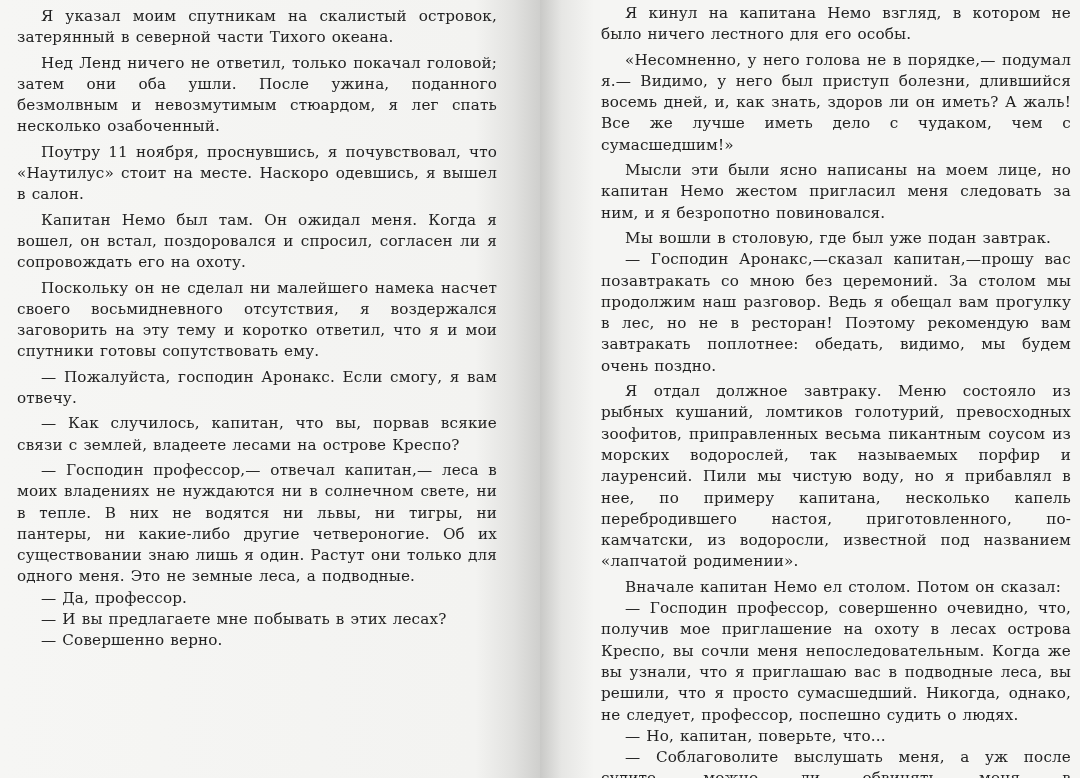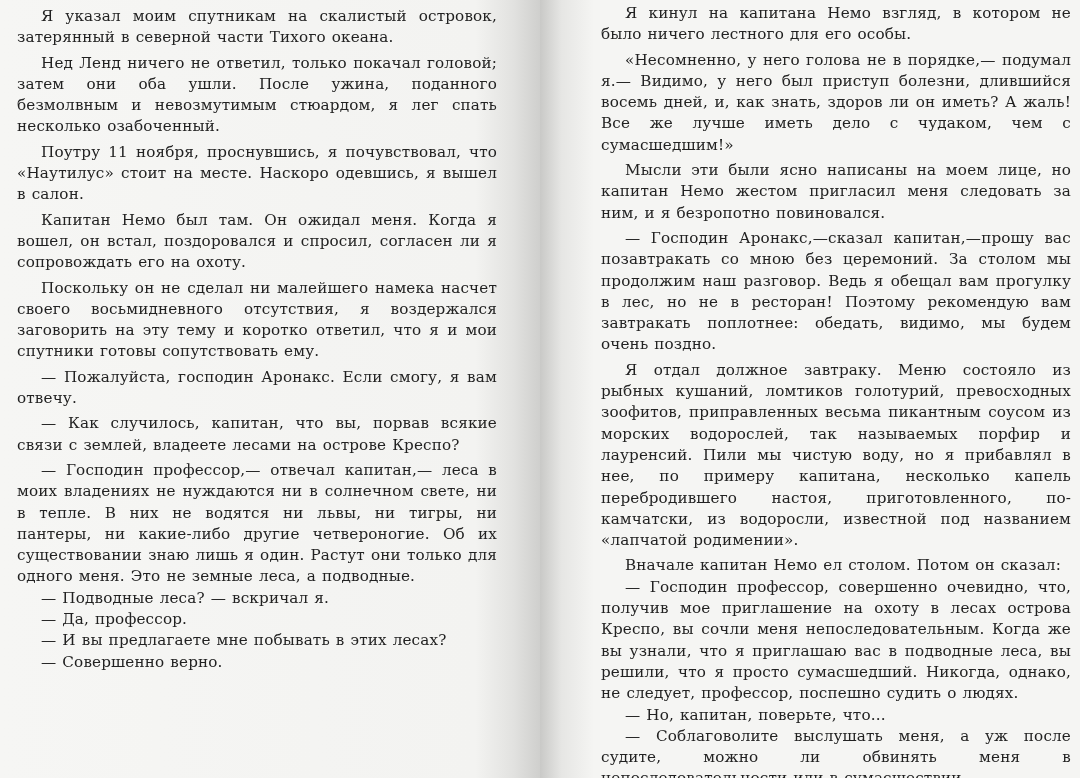--- a/index.html
+++ b/index.html
@@ -51,33 +51,33 @@
   <div class="page left">
     <div class="col">
       <p>Я указал моим спутникам на скалистый островок, затерянный в северной части Тихого океана.</p>
       <p>Нед Ленд ничего не ответил, только покачал головой; затем они оба ушли. После ужина, поданного безмолвным и невозмутимым стюардом, я лег спать несколько озабоченный.</p>
       <p>Поутру 11 ноября, проснувшись, я почувствовал, что «Наутилус» стоит на месте. Наскоро одевшись, я вышел в салон.</p>
       <p>Капитан Немо был там. Он ожидал меня. Когда я вошел, он встал, поздоровался и спросил, согласен ли я сопровождать его на охоту.</p>
       <p>Поскольку он не сделал ни малейшего намека насчет своего восьмидневного отсутствия, я воздержался заговорить на эту тему и коротко ответил, что я и мои спутники готовы сопутствовать ему.</p>
       <p>— Пожалуйста, господин Аронакс. Если смогу, я вам отвечу.</p>
       <p>— Как случилось, капитан, что вы, порвав всякие связи с землей, владеете лесами на острове Креспо?</p>
       <p class="tight">— Господин профессор,— отвечал капитан,— леса в моих владениях не нуждаются ни в солнечном свете, ни в тепле. В них не водятся ни львы, ни тигры, ни пантеры, ни какие-либо другие четвероногие. Об их существовании знаю лишь я один. Растут они только для одного меня. Это не земные леса, а подводные.</p>
-      <p class="dlg nojust">— Подводные леса? — вскричал я.</p>
       <p class="dlg nojust">— Да, профессор.</p>
       <p class="dlg nojust">— И вы предлагаете мне побывать в этих лесах?</p>
       <p class="dlg nojust">— Совершенно верно.</p>
 
     </div>
   </div>
 
   <div class="page right">
     <div class="col">
       <p>Я кинул на капитана Немо взгляд, в котором не было ничего лестного для его особы.</p>
       <p>«Несомненно, у него голова не в порядке,— подумал я.— Видимо, у него был приступ болезни, длившийся восемь дней, и, как знать, здоров ли он иметь? А жаль! Все же лучше иметь дело с чудаком, чем с сумасшедшим!»</p>
       <p>Мысли эти были ясно написаны на моем лице, но капитан Немо жестом пригласил меня следовать за ним, и я безропотно повиновался.</p>
+      <p class="dlg">Мы вошли в столовую, где был уже подан завтрак.</p>
       <p>— Господин Аронакс,—сказал капитан,—прошу вас позавтракать со мною без церемоний. За столом мы продолжим наш разговор. Ведь я обещал вам прогулку в лес, но не в ресторан! Поэтому рекомендую вам завтракать поплотнее: обедать, видимо, мы будем очень поздно.</p>
       <p>Я отдал должное завтраку. Меню состояло из рыбных кушаний, ломтиков голотурий, превосходных зоофитов, приправленных весьма пикантным соусом из морских водорослей, так называемых порфир и лауренсий. Пили мы чистую воду, но я прибавлял в нее, по примеру капитана, несколько капель перебродившего настоя, приготовленного, по-камчатски, из водоросли, известной под названием «лапчатой родимении».</p>
       <p class="dlg">Вначале капитан Немо ел столом. Потом он сказал:</p>
       <p class="dlg">— Господин профессор, совершенно очевидно, что, получив мое приглашение на охоту в лесах острова Креспо, вы сочли меня непоследовательным. Когда же вы узнали, что я приглашаю вас в подводные леса, вы решили, что я просто сумасшедший. Никогда, однако, не следует, профессор, поспешно судить о людях.</p>
       <p class="dlg nojust">— Но, капитан, поверьте, что...</p>
       <p class="dlg">— Соблаговолите выслушать меня, а уж после судите, можно ли обвинять меня в непоследовательности или в сумасшествии.</p>
 
     </div>
   </div>
 </div>

